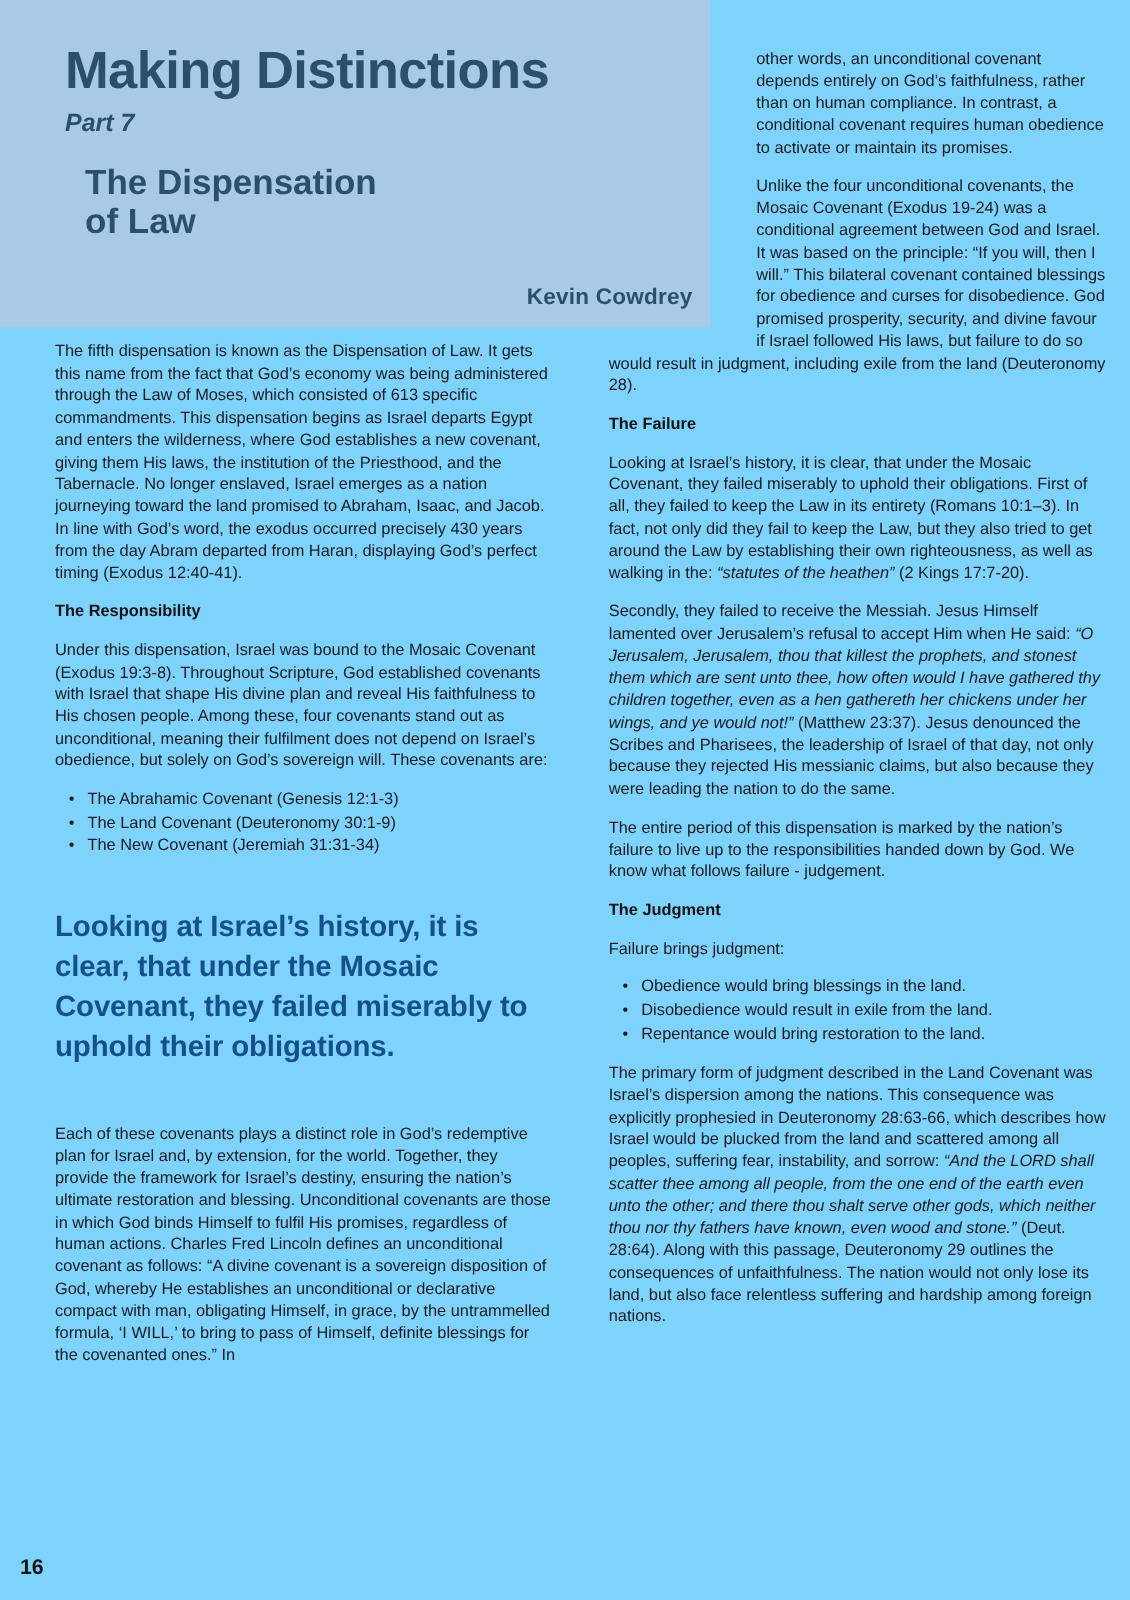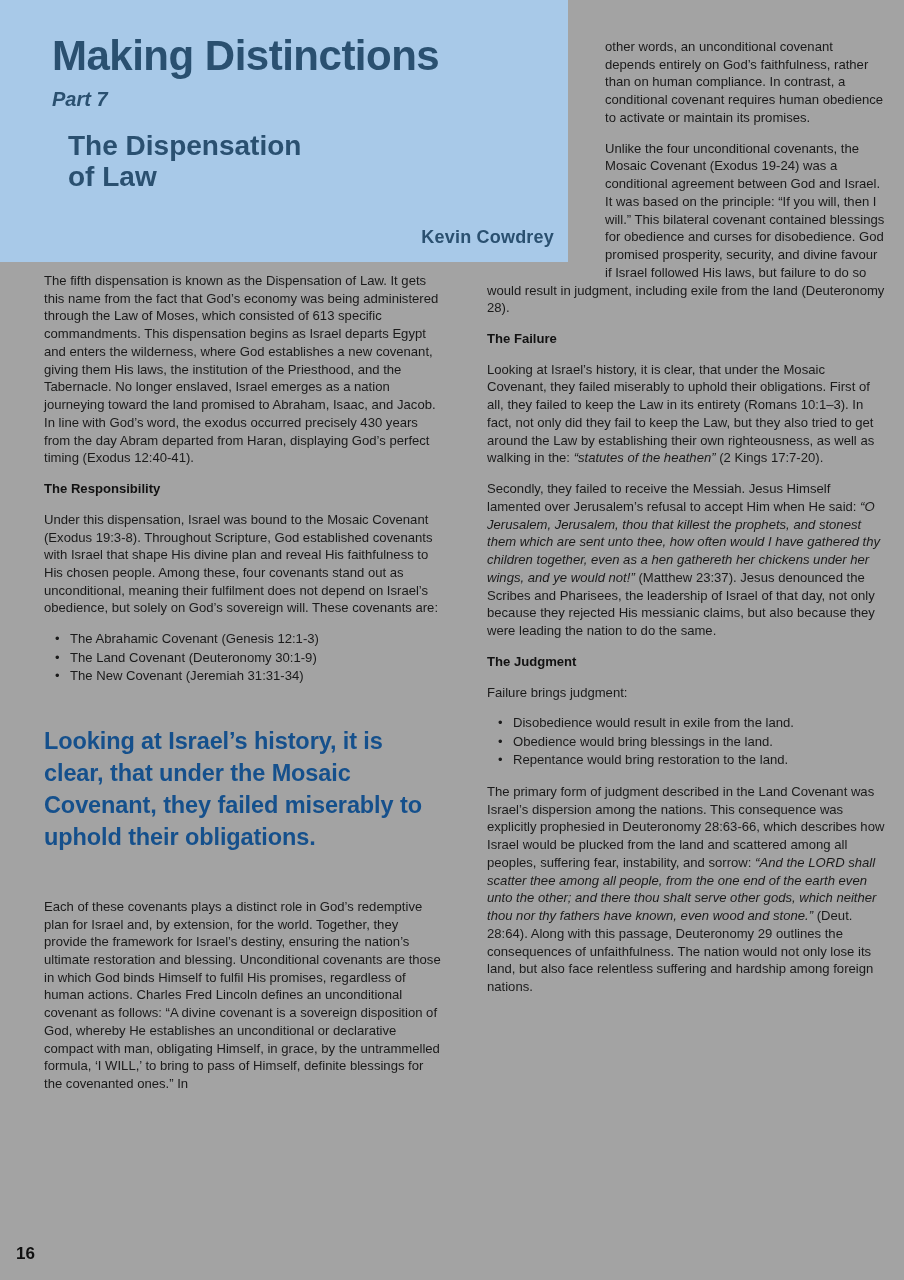--- a/index.html
+++ b/index.html
@@ -15,21 +15,21 @@
     overflow: hidden;
     color: #1a1a1a;
   }
 
   
   .page {
     position: absolute;
     inset: 0;
     width: 904px;
     height: 1280px;
-    background: #a3a3a3;
+    background: #7dd3fc;
   }
 
   
   .masthead {
     position: absolute;
     left: 0;
     top: 0;
     width: 568px;
     height: 262px;
     background: #a8c9e8;
@@ -197,28 +197,29 @@
     <p class="body-text">other words, an unconditional covenant depends entirely on God’s faithfulness, rather than on human compliance. In contrast, a conditional covenant requires human obedience to activate or maintain its promises.</p>
 
     <p class="body-text">Unlike the four unconditional covenants, the Mosaic Covenant (Exodus 19-24) was a conditional agreement between God and Israel. It was based on the principle: “If you will, then I will.” This bilateral covenant contained blessings for obedience and curses for disobedience. God promised prosperity, security, and divine favour if Israel followed His laws, but failure to do so would result in judgment, including exile from the land (Deuteronomy 28).</p>
 
     <h3 class="sec-head">The Failure</h3>
 
     <p class="body-text"><span>Looking at Israel’s history, it is clear, that under the Mosaic Covenant, they failed miserably to uphold their obligations. First of all, they failed to keep the Law in its entirety (Romans 10:1–3). In fact, not only did they fail to keep the Law, but they also tried to get around the Law by establishing their own righteousness, as well as walking in the: </span><em class="q">“statutes of the heathen”</em><span> (2 Kings 17:7-20).</span></p>
 
     <p class="body-text"><span>Secondly, they failed to receive the Messiah. Jesus Himself lamented over Jerusalem’s refusal to accept Him when He said: </span><em class="q">“O Jerusalem, Jerusalem, thou that killest the prophets, and stonest them which are sent unto thee, how often would I have gathered thy children together, even as a hen gathereth her chickens under her wings, and ye would not!”</em><span> (Matthew 23:37). Jesus denounced the Scribes and Pharisees, the leadership of Israel of that day, not only because they rejected His messianic claims, but also because they were leading the nation to do the same.</span></p>
 
+    <p class="body-text">The entire period of this dispensation is marked by the nation’s failure to live up to the responsibilities handed down by God. We know what follows failure - judgement.</p>
 
     <h3 class="sec-head">The Judgment</h3>
 
     <p class="body-text">Failure brings judgment:</p>
 
     <ul class="bullets">
+      <li>Obedience would bring blessings in the land.</li>
       <li>Disobedience would result in exile from the land.</li>
-      <li>Obedience would bring blessings in the land.</li>
       <li>Repentance would bring restoration to the land.</li>
     </ul>
 
     <p class="body-text"><span>The primary form of judgment described in the Land Covenant was Israel’s dispersion among the nations. This consequence was explicitly prophesied in Deuteronomy 28:63-66, which describes how Israel would be plucked from the land and scattered among all peoples, suffering fear, instability, and sorrow: </span><em class="q">“And the LORD shall scatter thee among all people, from the one end of the earth even unto the other; and there thou shalt serve other gods, which neither thou nor thy fathers have known, even wood and stone.”</em><span> (Deut. 28:64). Along with this passage, Deuteronomy 29 outlines the consequences of unfaithfulness. The nation would not only lose its land, but also face relentless suffering and hardship among foreign nations.</span></p>
 
   </div>
 
   <div class="folio">16</div>
 
 </div>

